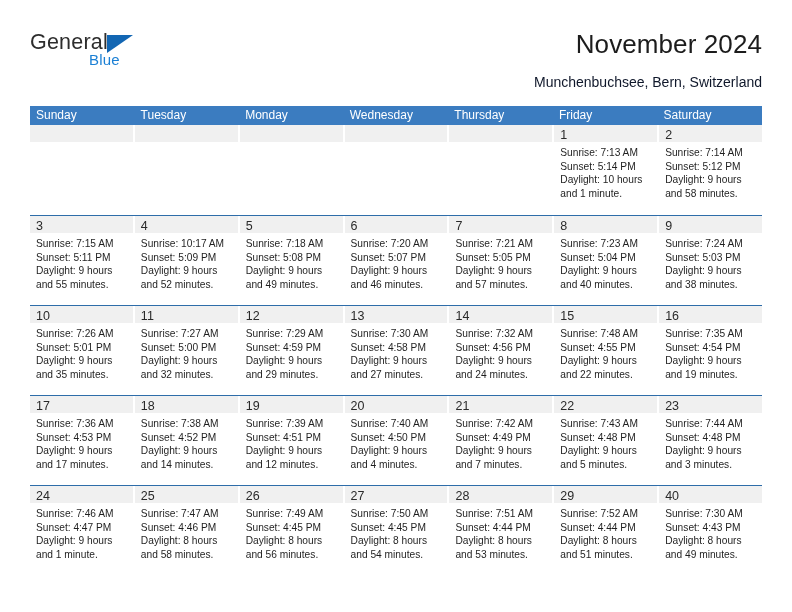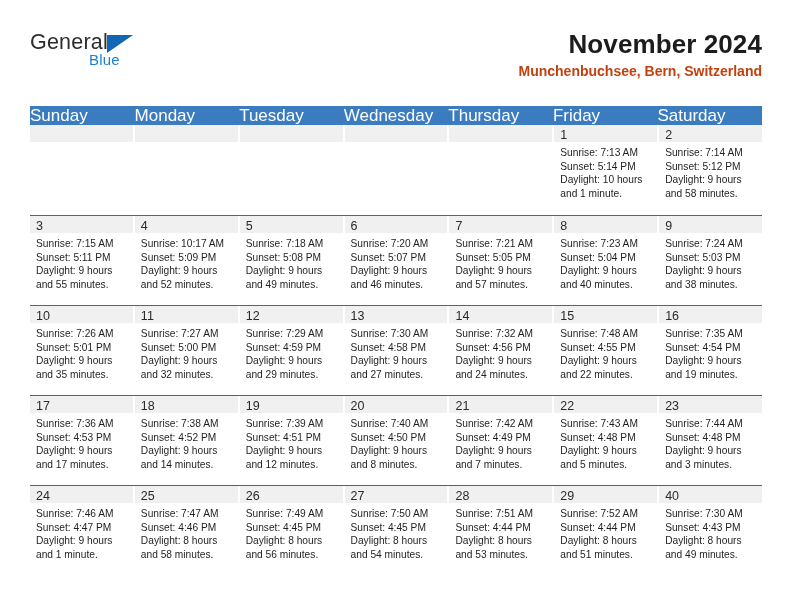--- a/index.html
+++ b/index.html
@@ -61,51 +61,52 @@
 
   .title-wrap {
     position: absolute;
     right: 0;
     top: 0;
     text-align: right;
   }
   .cal-title {
     font-size: 26px;
     color: #1c1c1c;
-    font-weight: bold;
+    font-weight: normal;
     line-height: 1.15;
     letter-spacing: .1px;
     white-space: nowrap;
   }
   .cal-subtitle {
-    margin-top: 3px;
+    margin-top: 14px;
     font-size: 14px;
-    color: #c2410c;
-    font-weight: bold;
+    color: #0f172a;
+    font-weight: normal;
     line-height: 1.15;
     white-space: nowrap;
   }
 
   
   .calendar {
     position: absolute;
     left: 30px;
     top: 106px;
     width: 732px;
   }
   .dow-row {
     display: flex;
     background: #3b7cc0;
     height: 19px;
   }
   .dow {
     flex: 1 1 0;
     color: #ffffff;
-    font-size: 17px;
+    font-size: 12px;
     line-height: 19px;
+    padding-left: 6px;
     white-space: nowrap;
     overflow: hidden;
   }
   .week {
     display: flex;
     border-top: 1.6px solid #2e6da9;
     height: 90px;
     background: #ffffff;
   }
   .week:first-of-type { border-top: none; }
@@ -154,22 +155,22 @@
     <div class="title-wrap">
       <div class="cal-title">November 2024</div>
       <div class="cal-subtitle">Munchenbuchsee, Bern, Switzerland</div>
     </div>
 
   </div>
 
   <div class="calendar">
     <div class="dow-row" id="dow-row">
         <div class="dow">Sunday</div>
+        <div class="dow">Tuesday</div>
         <div class="dow">Monday</div>
-        <div class="dow">Tuesday</div>
         <div class="dow">Wednesday</div>
         <div class="dow">Thursday</div>
         <div class="dow">Friday</div>
         <div class="dow">Saturday</div>
       </div>
     <div id="weeks-container">
         <div class="week">
           <div class="cell empty">
             <div class="daynum-band"><span class="daynum"></span></div>
           </div>
@@ -361,21 +362,21 @@
               <div class="cell-line">Daylight: 9 hours</div>
               <div class="cell-line">and 12 minutes.</div>
             </div>
           </div>
           <div class="cell">
             <div class="daynum-band"><span class="daynum">20</span></div>
             <div class="cell-body">
               <div class="cell-line">Sunrise: 7:40 AM</div>
               <div class="cell-line">Sunset: 4:50 PM</div>
               <div class="cell-line">Daylight: 9 hours</div>
-              <div class="cell-line">and 8 minutes.</div>
+              <div class="cell-line">and 4 minutes.</div>
             </div>
           </div>
           <div class="cell">
             <div class="daynum-band"><span class="daynum">21</span></div>
             <div class="cell-body">
               <div class="cell-line">Sunrise: 7:42 AM</div>
               <div class="cell-line">Sunset: 4:49 PM</div>
               <div class="cell-line">Daylight: 9 hours</div>
               <div class="cell-line">and 7 minutes.</div>
             </div>

